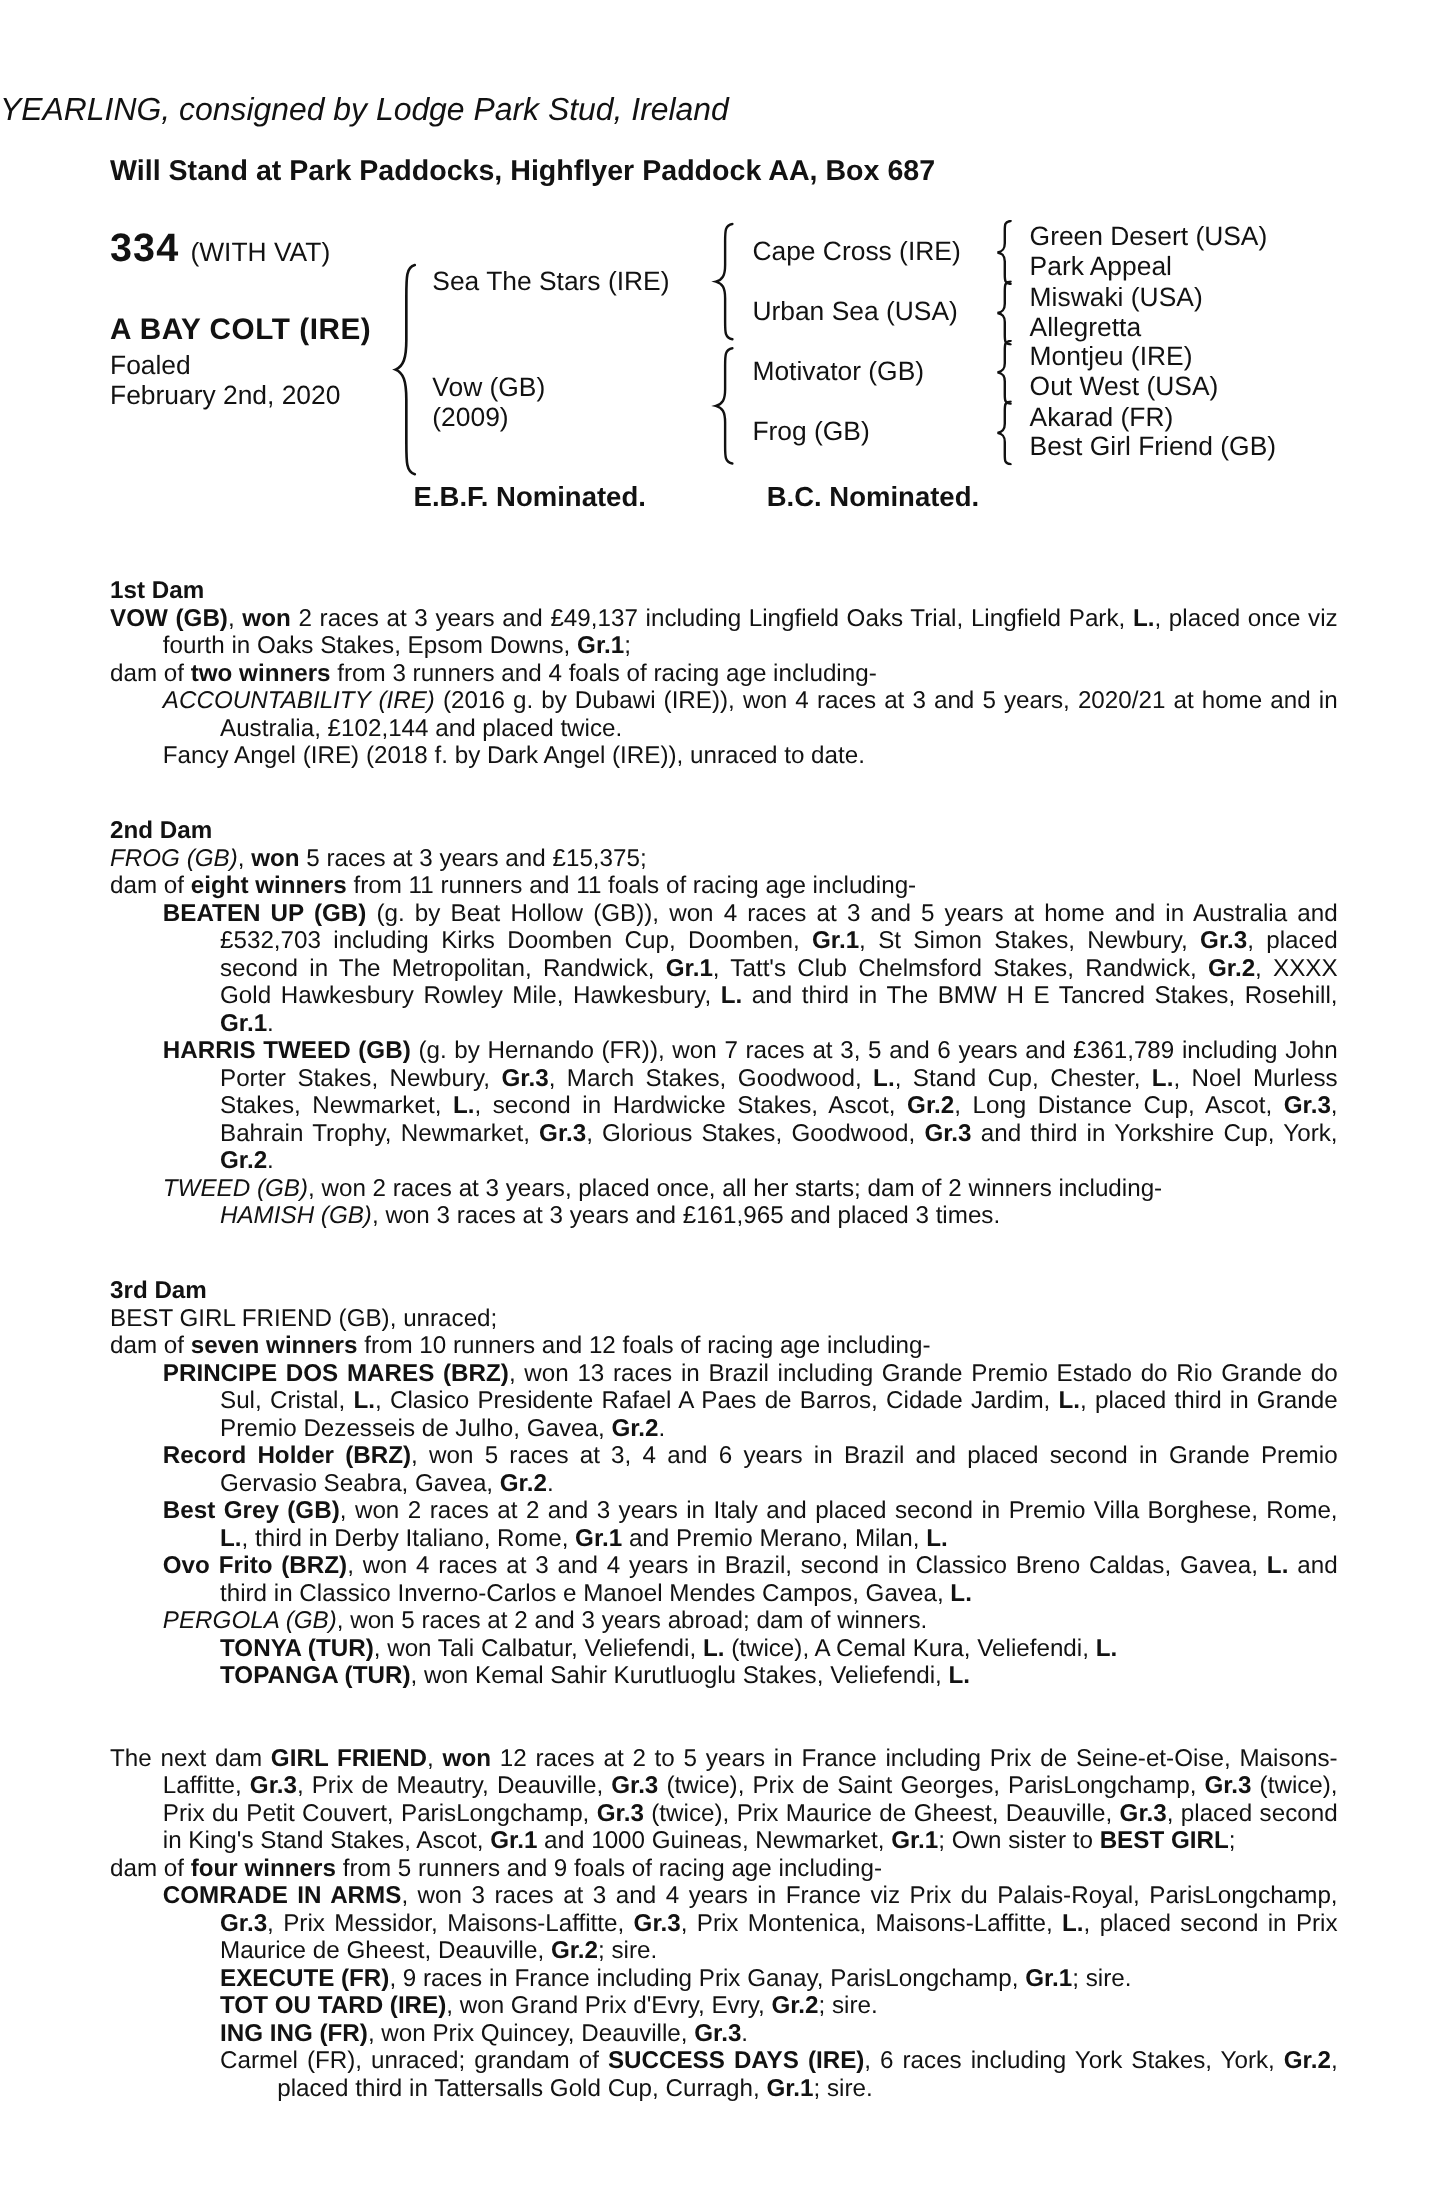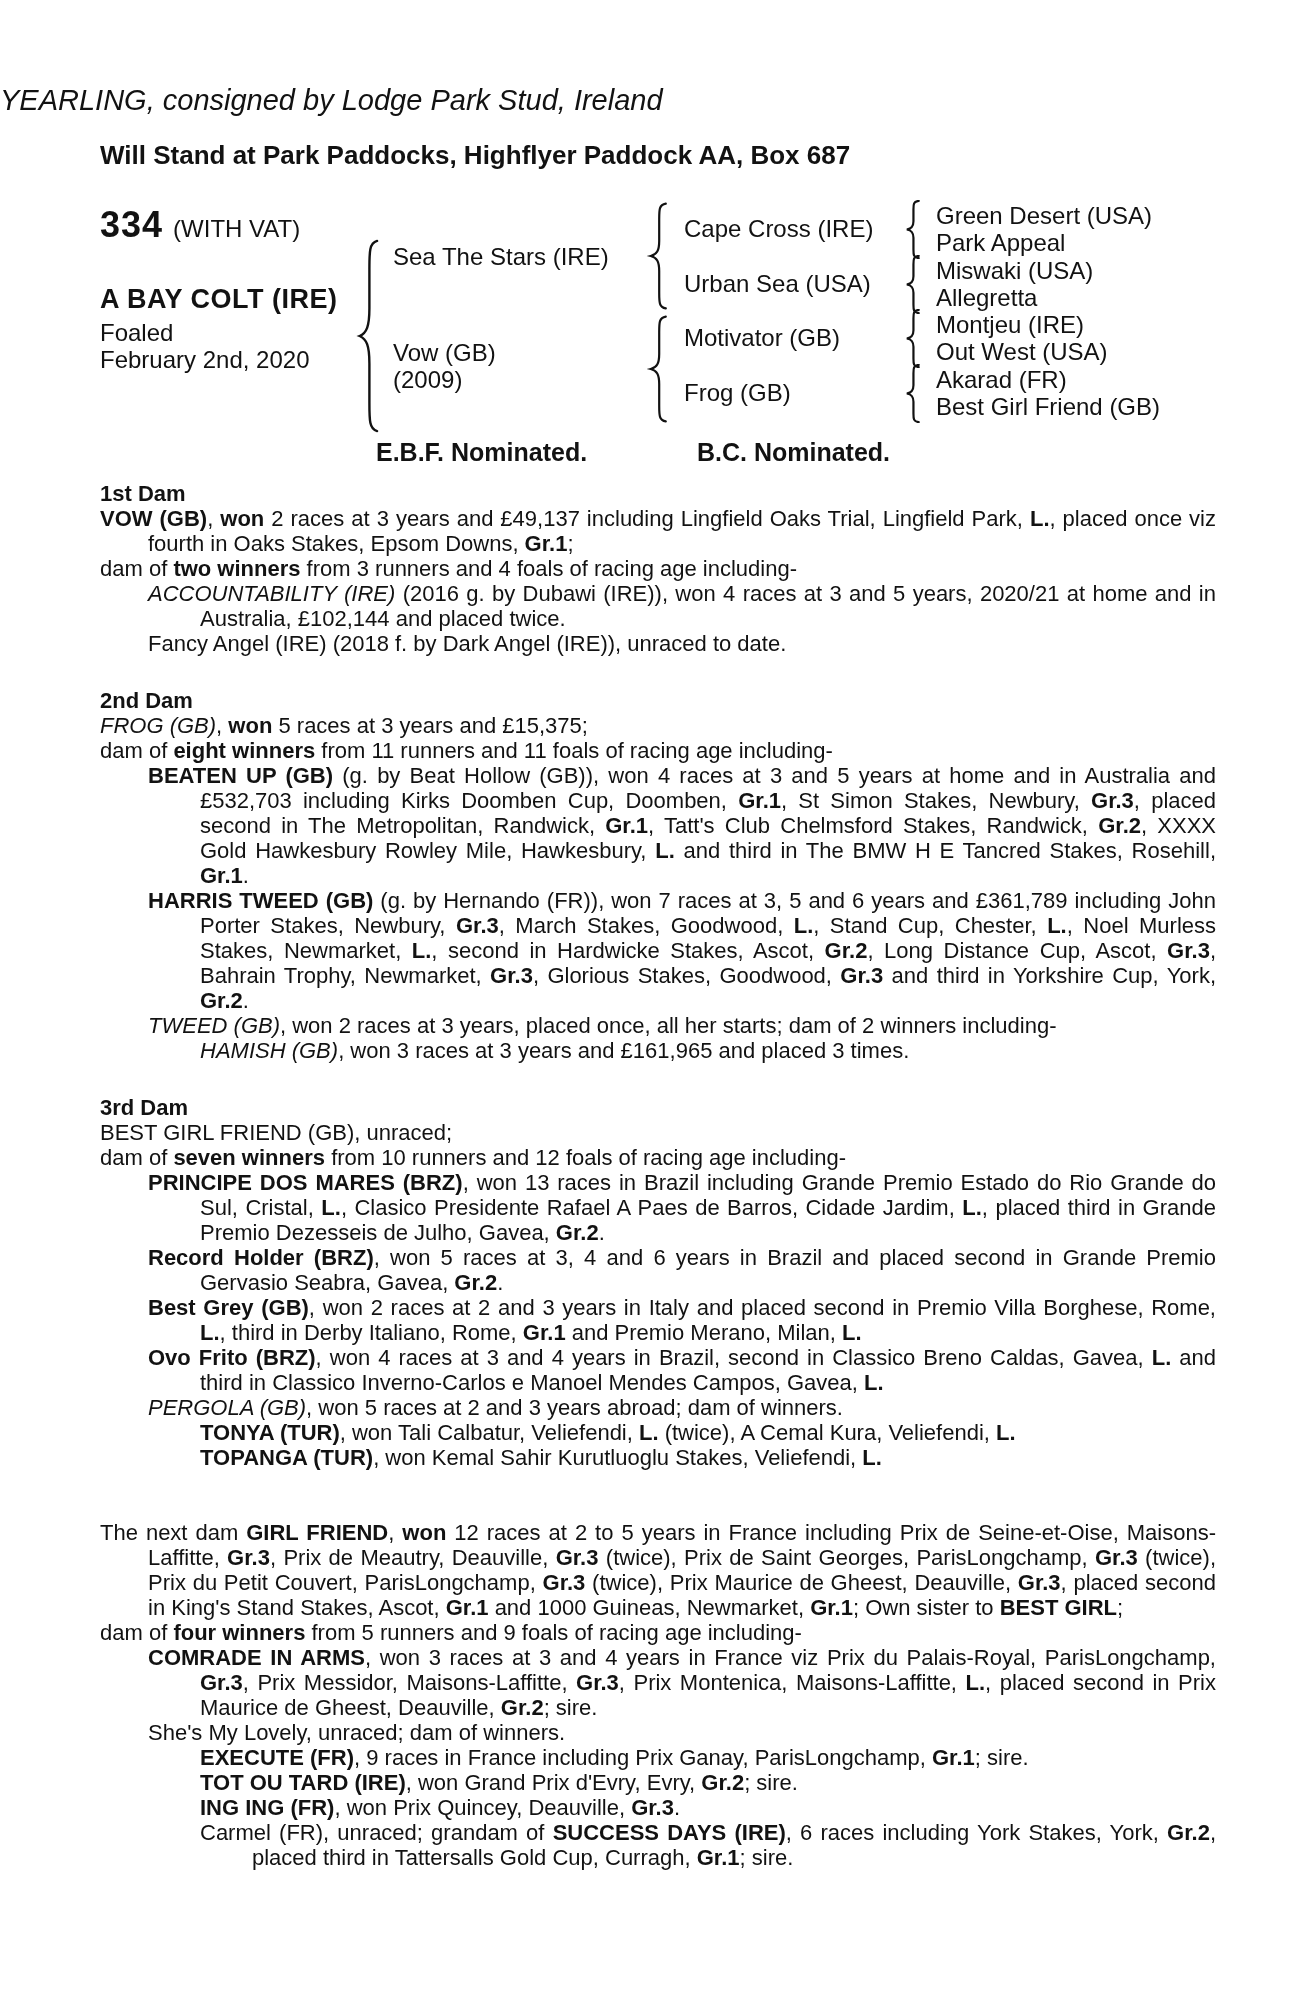--- a/index.html
+++ b/index.html
@@ -13,21 +13,21 @@
   .lot-row{left:100px;top:204px;}
   .lot-num{font-size:36px;font-weight:bold;letter-spacing:1px;}
   .vat-note{font-size:24px;margin-left:10px;}
   .horse-name{left:100px;top:284px;font-size:27px;font-weight:bold;letter-spacing:.5px;}
   .foaled{left:100px;top:319px;font-size:24px;}
   .foal-date{left:100px;top:346px;font-size:24px;}
   .ped{position:absolute;font-size:24px;line-height:26px;white-space:nowrap;}
   .brace{position:absolute;}
   .nom{position:absolute;top:438px;font-size:25px;font-weight:bold;white-space:nowrap;}
   #dam-text{position:absolute;left:100px;top:481px;width:1116px;font-size:22px;line-height:25px;}
-  .dam-head{font-weight:bold;line-height:25px;}
+  .dam-head{font-weight:bold;line-height:25px;margin-top:43px;}
   .para{margin:0;text-align:justify;line-height:25px;}
   .para.dam{padding-left:48px;text-indent:-48px;}
   .para.flush{padding-left:0;}
   .para.prog{padding-left:100px;text-indent:-52px;}
   .para.sub{padding-left:152px;text-indent:-52px;}
   .section + .section{margin-top:32px;}
   .section.wide-gap{margin-top:50px;}
   .b{font-weight:bold;}
   .i{font-style:italic;}
 </style>
@@ -113,21 +113,20 @@
         <p class="para prog"><span class="b">Best Grey (GB)</span><span class="n">, won 2 races at 2 and 3 years in Italy and placed second in Premio Villa Borghese, Rome, </span><span class="b">L.</span><span class="n">, third in Derby Italiano, Rome, </span><span class="b">Gr.1</span><span class="n"> and Premio Merano, Milan, </span><span class="b">L.</span></p>
         <p class="para prog"><span class="b">Ovo Frito (BRZ)</span><span class="n">, won 4 races at 3 and 4 years in Brazil, second in Classico Breno Caldas, Gavea, </span><span class="b">L.</span><span class="n"> and third in Classico Inverno-Carlos e Manoel Mendes Campos, Gavea, </span><span class="b">L.</span></p>
         <p class="para prog"><span class="i">PERGOLA (GB)</span><span class="n">, won 5 races at 2 and 3 years abroad; dam of winners.</span></p>
         <p class="para sub"><span class="b">TONYA (TUR)</span><span class="n">, won Tali Calbatur, Veliefendi, </span><span class="b">L.</span><span class="n"> (twice), A Cemal Kura, Veliefendi, </span><span class="b">L.</span></p>
         <p class="para sub"><span class="b">TOPANGA (TUR)</span><span class="n">, won Kemal Sahir Kurutluoglu Stakes, Veliefendi, </span><span class="b">L.</span></p>
       </div>
       <div class="section wide-gap">
         <p class="para dam"><span class="n">The next dam </span><span class="b">GIRL FRIEND</span><span class="n">, </span><span class="b">won</span><span class="n"> 12 races at 2 to 5 years in France including Prix de Seine-et-Oise, Maisons-Laffitte, </span><span class="b">Gr.3</span><span class="n">, Prix de Meautry, Deauville, </span><span class="b">Gr.3</span><span class="n"> (twice), Prix de Saint Georges, ParisLongchamp, </span><span class="b">Gr.3</span><span class="n"> (twice), Prix du Petit Couvert, ParisLongchamp, </span><span class="b">Gr.3</span><span class="n"> (twice), Prix Maurice de Gheest, Deauville, </span><span class="b">Gr.3</span><span class="n">, placed second in King's Stand Stakes, Ascot, </span><span class="b">Gr.1</span><span class="n"> and 1000 Guineas, Newmarket, </span><span class="b">Gr.1</span><span class="n">; Own sister to </span><span class="b">BEST GIRL</span><span class="n">;</span></p>
         <p class="para flush"><span class="n">dam of </span><span class="b">four winners</span><span class="n"> from 5 runners and 9 foals of racing age including-</span></p>
         <p class="para prog"><span class="b">COMRADE IN ARMS</span><span class="n">, won 3 races at 3 and 4 years in France viz Prix du Palais-Royal, ParisLongchamp, </span><span class="b">Gr.3</span><span class="n">, Prix Messidor, Maisons-Laffitte, </span><span class="b">Gr.3</span><span class="n">, Prix Montenica, Maisons-Laffitte, </span><span class="b">L.</span><span class="n">, placed second in Prix Maurice de Gheest, Deauville, </span><span class="b">Gr.2</span><span class="n">; sire.</span></p>
-        <p class="para prog"><span class="n">She's My Lovely, unraced; dam of winners.</span></p>
         <p class="para sub"><span class="b">EXECUTE (FR)</span><span class="n">, 9 races in France including Prix Ganay, ParisLongchamp, </span><span class="b">Gr.1</span><span class="n">; sire.</span></p>
         <p class="para sub"><span class="b">TOT OU TARD (IRE)</span><span class="n">, won Grand Prix d'Evry, Evry, </span><span class="b">Gr.2</span><span class="n">; sire.</span></p>
         <p class="para sub"><span class="b">ING ING (FR)</span><span class="n">, won Prix Quincey, Deauville, </span><span class="b">Gr.3</span><span class="n">.</span></p>
         <p class="para sub"><span class="n">Carmel (FR), unraced; grandam of </span><span class="b">SUCCESS DAYS (IRE)</span><span class="n">, 6 races including York Stakes, York, </span><span class="b">Gr.2</span><span class="n">, placed third in Tattersalls Gold Cup, Curragh, </span><span class="b">Gr.1</span><span class="n">; sire.</span></p>
       </div>
     </div>
 
 </div>
 
 </body></html>

